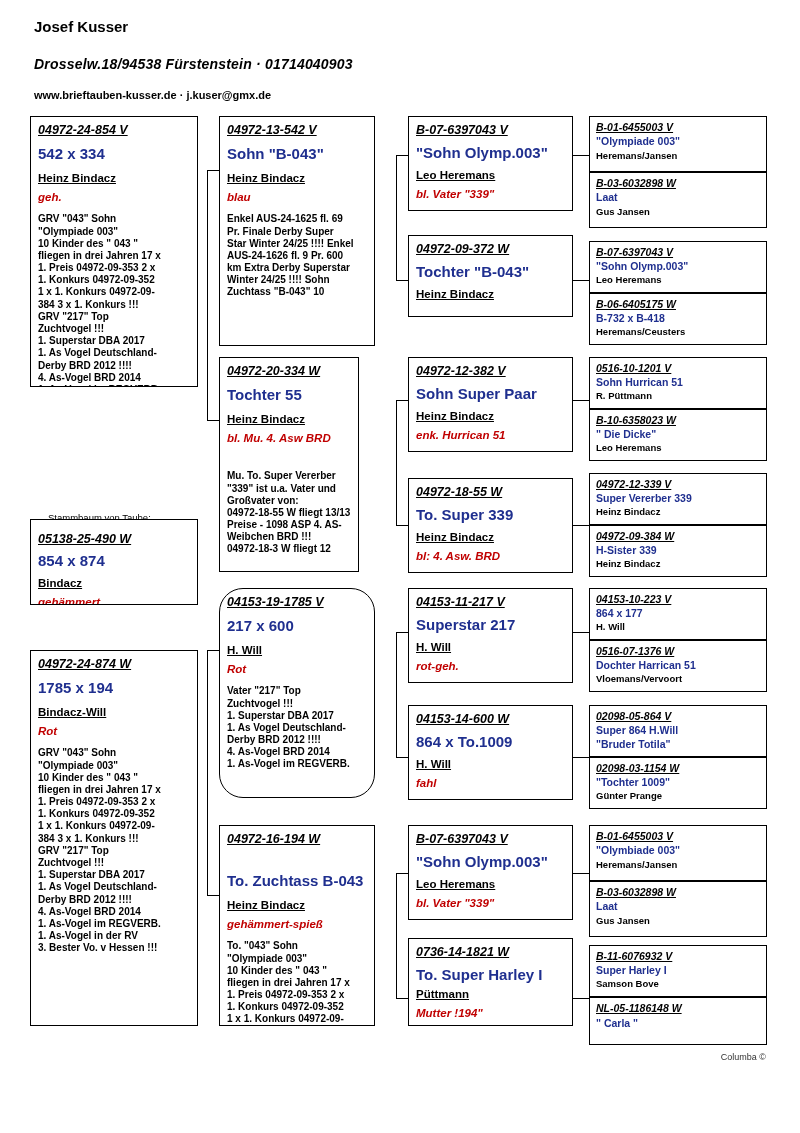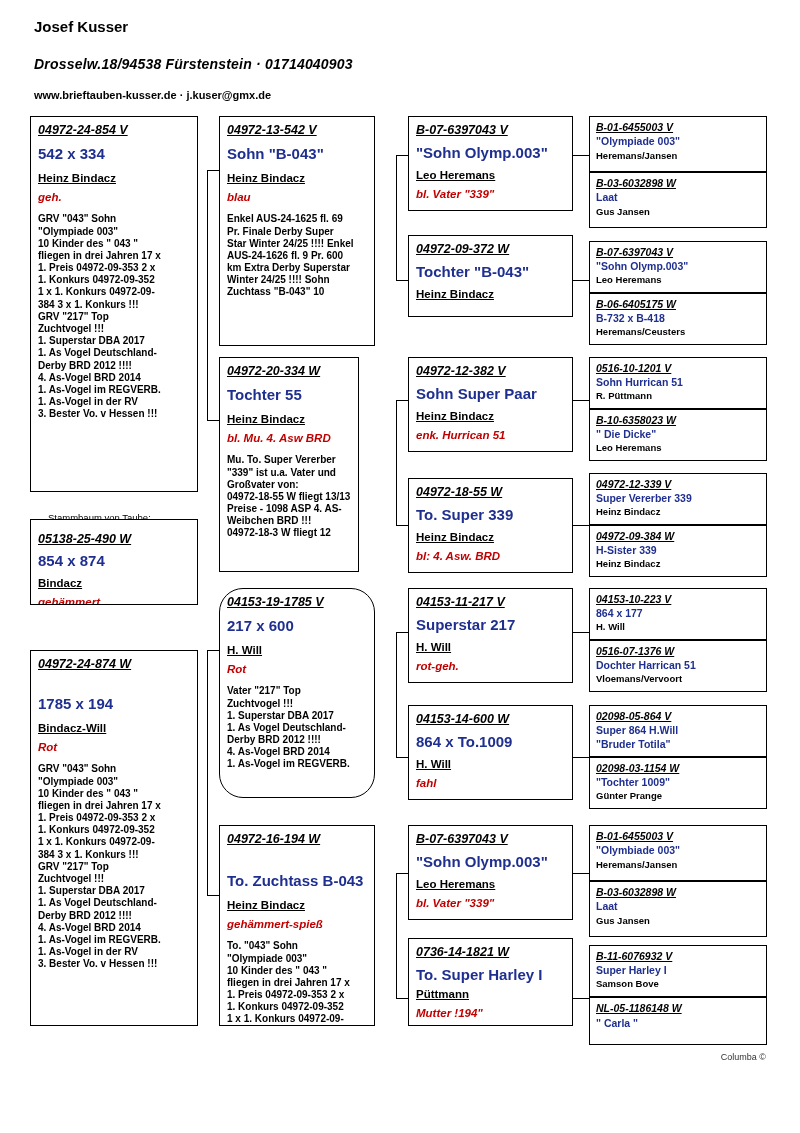--- a/index.html
+++ b/index.html
@@ -168,21 +168,21 @@
 
   <div class="ln h" style="left:573px; top:155px; width:16px;"></div>
   <div class="ln h" style="left:573px; top:280px; width:16px;"></div>
   <div class="ln h" style="left:573px; top:400px; width:16px;"></div>
   <div class="ln h" style="left:573px; top:525px; width:16px;"></div>
   <div class="ln h" style="left:573px; top:632px; width:16px;"></div>
   <div class="ln h" style="left:573px; top:757px; width:16px;"></div>
   <div class="ln h" style="left:573px; top:873px; width:16px;"></div>
   <div class="ln h" style="left:573px; top:998px; width:16px;"></div>
 
-  <div class="box pad" style="left:30px; top:116px; width:168px; height:376px;">
+  <div class="box pad" style="left:30px; top:116px; width:168px; height:271px;">
     <div class="ring">04972-24-854 V</div>
     <div class="name" style="margin-top:9px;">542 x 334</div>
     <div class="owner" style="margin-top:9px;">Heinz Bindacz</div>
     <div class="colour" style="margin-top:6px;">geh.</div>
     <div class="notes" style="margin-top:9px;">GRV  "043" Sohn
 "Olympiade 003"
 10  Kinder des " 043 "
 fliegen in drei Jahren  17 x
 1. Preis 04972-09-353   2 x
 1. Konkurs 04972-09-352
@@ -202,21 +202,21 @@
   <div class="stamm-label" style="left:44px; top:512px;">Stammbaum von Taube:</div>
   <div class="box pad" style="left:30px; top:519px; width:168px; height:86px; padding-top:12px;">
     <div class="ring">05138-25-490 W</div>
     <div class="name" style="margin-top:7px;">854 x 874</div>
     <div class="owner" style="margin-top:7px;">Bindacz</div>
     <div class="colour" style="margin-top:6px;">gehämmert</div>
   </div>
 
   <div class="box pad" style="left:30px; top:650px; width:168px; height:376px;">
     <div class="ring">04972-24-874 W</div>
-    <div class="name" style="margin-top:25px;">1785 x 194</div>
+    <div class="name" style="margin-top:9px;">1785 x 194</div>
     <div class="owner" style="margin-top:9px;">Bindacz-Will</div>
     <div class="colour" style="margin-top:6px;">Rot</div>
     <div class="notes" style="margin-top:9px;">GRV  "043" Sohn
 "Olympiade 003"
 10  Kinder des " 043 "
 fliegen in drei Jahren  17 x
 1. Preis 04972-09-353   2 x
 1. Konkurs 04972-09-352
 1 x 1. Konkurs 04972-09-
 384   3 x 1. Konkurs !!!
@@ -243,21 +243,21 @@
 km Extra Derby Superstar
 Winter 24/25 !!!! Sohn
 Zuchtass "B-043" 10</div>
   </div>
 
   <div class="box pad" style="left:219px; top:357px; width:140px; height:215px;">
     <div class="ring">04972-20-334 W</div>
     <div class="name" style="margin-top:9px;">Tochter 55</div>
     <div class="owner" style="margin-top:9px;">Heinz Bindacz</div>
     <div class="colour" style="margin-top:6px;">bl. Mu. 4. Asw BRD</div>
-    <div class="notes" style="margin-top:9px;">Mu. To. Super Vererber
+    <div class="notes" style="margin-top:25px;">Mu. To. Super Vererber
 "339" ist u.a. Vater und
 Großvater von:
  04972-18-55 W fliegt 13/13
 Preise - 1098 ASP 4. AS-
 Weibchen BRD !!!
 04972-18-3 W fliegt 12</div>
   </div>
 
   <div class="box pad" style="left:219px; top:588px; width:156px; height:210px;border-radius:24px;">
     <div class="ring">04153-19-1785 V</div>

